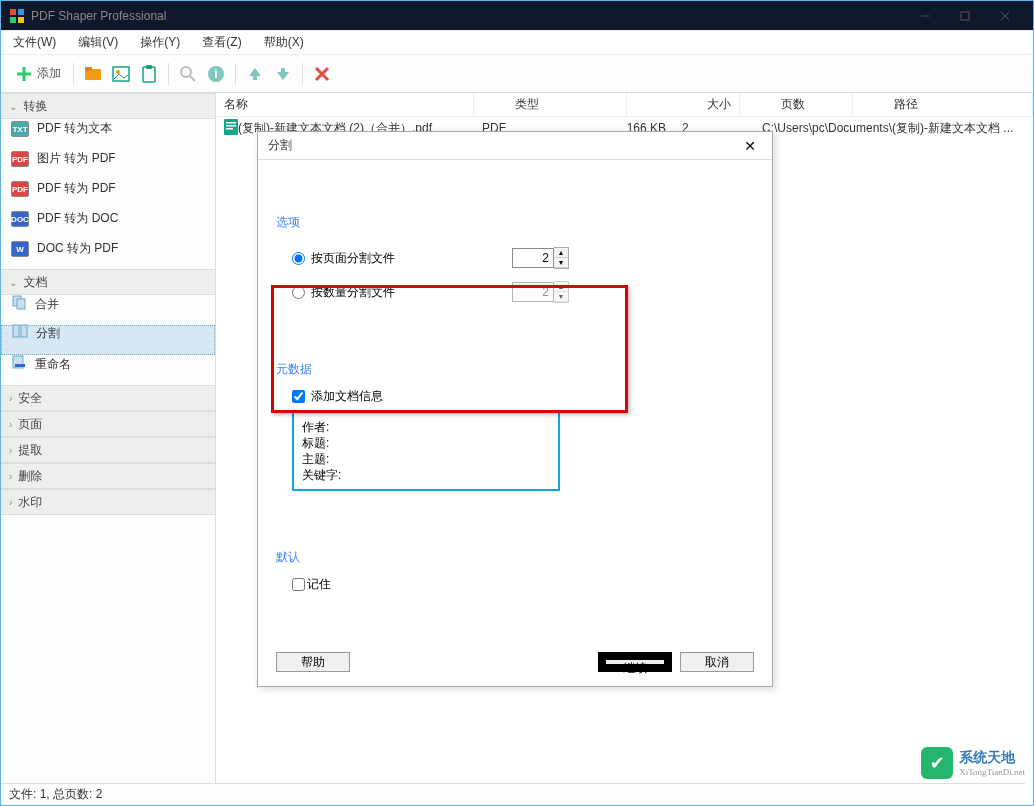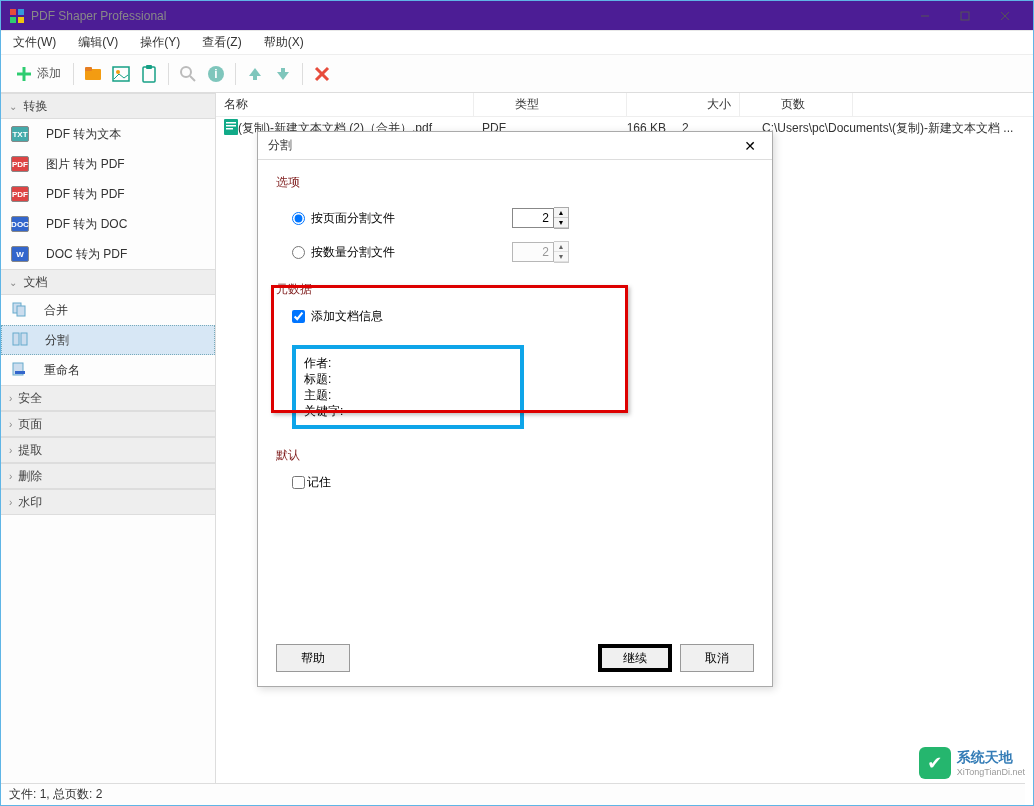--- a/index.html
+++ b/index.html
@@ -1,65 +1,65 @@
 <!DOCTYPE html>
 <html><head>
 <meta charset="utf-8">
 <style>
 * { box-sizing: border-box; margin: 0; padding: 0; font-family: "Microsoft YaHei", "Segoe UI", Tahoma, sans-serif; font-size: 12px; }
 body { background: #fff; width: 1034px; height: 806px; overflow: hidden; position: relative; border: 1px solid #5fb5e6; }
-.titlebar { height: 30px; background: #4c1d95; display: flex; align-items: center; padding: 0 8px; border-bottom: 1px solid #e8e8e8; }
+.titlebar { height: 30px; background: #0f172a; display: flex; align-items: center; padding: 0 8px; border-bottom: 1px solid #e8e8e8; }
 .titlebar .logo { width: 16px; height: 16px; margin-right: 6px; }
 .titlebar .title { color: #888; flex: 1; }
 .titlebar .winbtn { width: 40px; height: 28px; display: flex; align-items: center; justify-content: center; color: #555; }
 .menubar { height: 24px; display: flex; align-items: center; padding: 0 8px; gap: 14px; color: #333; border-bottom: 1px solid #eee;}
 .menubar span { padding: 2px 4px; }
 .toolbar { height: 38px; display: flex; align-items: center; padding: 0 8px; gap: 2px; border-bottom: 1px solid #ddd; background: #fdfdfd; }
 .toolbar .addbtn { display: flex; align-items: center; gap: 4px; color: #555; padding: 4px 6px; }
 .toolbar .sep { width: 1px; height: 22px; background: #ddd; margin: 0 4px; }
 .toolbar .tb-icon { width: 26px; height: 26px; display: flex; align-items: center; justify-content: center; }
 .columns-header { height: 24px; display: flex; align-items: center; border-bottom: 1px solid #eee; background: #fff; color: #333; }
 .columns-header .col { padding: 0 8px; border-right: 1px solid #eee; height: 100%; display: flex; align-items: center; }
 .main { display: flex; height: calc(100% - 30px - 24px - 38px - 22px); }
 .sidebar { width: 215px; border-right: 1px solid #ddd; background: #fdfdfd; overflow-y: auto; }
 .sidebar .group-header { height: 26px; display: flex; align-items: center; padding: 0 8px; background: #eee; color: #444; gap: 6px; border-bottom:1px solid #ddd; border-top:1px solid #ddd;}
-.sidebar .item { height: 30px; display: flex; align-items: center; padding: 4px 10px; gap: 17px; color: #333; }
+.sidebar .item { height: 30px; display: flex; align-items: flex-end; padding: 12px 10px; gap: 8px; color: #333; }
 .sidebar .item.selected { background: #d7e7f5; border: 1px dotted #7ab; }
 .sidebar .chevron { font-size: 10px; color: #888; }
 .content { flex: 1; position: relative; }
 .content .columns-header { position: absolute; top: 0; left: 0; right: 0; gap: 33px; }
 .file-row { position: absolute; top: 24px; left: 0; right: 0; height: 22px; display: flex; align-items: center; color: #333; }
 .file-row .cell { padding: 0 8px; white-space: nowrap; overflow: hidden; text-overflow: ellipsis; }
 .statusbar { position: absolute; bottom: 0; left: 0; right: 8px; height: 22px; border-top: 1px solid #ddd; display: flex; align-items: center; padding: 0 8px; color: #333; background: #fdfdfd; }
 .dialog { position: absolute; left: 256px; top: 130px; width: 516px; height: 556px; background: #fff; border: 1px solid #aaa; box-shadow: 2px 2px 8px rgba(0,0,0,0.15); }
 .dialog .dlg-titlebar { height: 28px; border-bottom: 1px solid #ddd; display: flex; align-items: center; padding: 0 10px; }
 .dialog .dlg-title { flex: 1; color: #333; }
 .dialog .dlg-close { width: 24px; height: 20px; display: flex; align-items: center; justify-content: center; font-size: 14px; }
 .dialog .dlg-body { padding: 14px 18px; }
 .dialog fieldset { border: none; margin-bottom: 12px; }
-.dialog .section-label { color: #7f1d1d; margin-bottom: 10px; display: block; }
+.dialog .section-label { color: #3b82f6; margin-bottom: 10px; display: block; margin-top: 40px; }
 .dialog .section-indent { margin-left: 16px; }
 .dialog .opt-row { display: flex; align-items: center; height: 34px; }
 .dialog .opt-row label { display: flex; align-items: center; gap: 6px; width: 220px; }
 .dialog .spin { display: flex; align-items: center; }
 .dialog .spin input { width: 42px; height: 20px; text-align: right; padding-right: 4px; border: 1px solid #888; }
 .dialog .spin .spinbtns { display: flex; flex-direction: column; border: 1px solid #aaa; border-left:none; }
 .dialog .spin .spinbtns button { width: 14px; height: 10px; font-size: 7px; line-height: 6px; background: #f4f4f4; border: none; border-bottom:1px solid #ccc;}
-.dialog .meta-box { border: 4px solid #0ea5e9; padding: 6px 8px; width: 232px; margin-top:20px; }
+.dialog .meta-box { border: 2px solid #0ea5e9; padding: 6px 8px; width: 268px; margin-top:6px; }
 .dialog .meta-box .mrow { display: flex; height: 16px; align-items: center; }
 .dialog .meta-box .mrow .mlabel { width: 120px; }
 .dialog .dlg-buttons { position: absolute; bottom: 14px; left: 18px; right: 18px; display: flex; }
-.dialog .dlg-buttons button { width: 74px; height: 28px; background: #f0f0f0; border: 1px solid #999; }
+.dialog .dlg-buttons button { width: 74px; height: 20px; background: #f0f0f0; border: 1px solid #999; }
 .dialog .dlg-buttons .spacer { flex: 1; }
-.dialog .dlg-buttons .primary { border: 4px solid #000000; }
+.dialog .dlg-buttons .primary { border: 8px solid #000000; }
 .highlight-box { position: absolute; left: 270px; top: 284px; width: 357px; height: 128px; border: 3px solid #d00; pointer-events: none; box-shadow: 2px 2px 4px rgba(0,0,0,0.25); }
 .watermark-logo { position: absolute; right: 8px; bottom: 26px; display:flex; align-items:center; gap:6px; opacity:0.85;}
 .watermark-logo .wm-icon { width:32px; height:32px; background:#0a5; border-radius:6px; display:flex; align-items:center; justify-content:center; color:#fff; font-size:18px;}
 .watermark-logo .wm-text { font-size:14px; font-weight:bold; color:#1166aa;}
-.watermark-logo .wm-sub { font-size:9px; color:#888; display:block; }
+.watermark-logo .wm-sub { font-size:9px; color:#888; display:block;font-family:Liberation Serif, serif; }
 input[type=radio], input[type=checkbox] { margin: 0; }
 .icon-box { width: 18px; height: 16px; border: 1px solid #888; border-radius: 2px; display: inline-flex; align-items: center; justify-content: center; font-size: 8px; font-weight: bold; color: #fff; }
 </style>
 </head>
 <body>
 
 <div class="titlebar">
   <span class="logo">
     <svg viewBox="0 0 16 16">
         <rect x="1" y="1" width="6" height="6" fill="#e74c3c"></rect>
@@ -231,20 +231,21 @@
         <span>水印</span>
       </div>
   </div>
 
   <div class="content">
     <div class="columns-header">
       <div class="col" style="width:258px">名称</div>
       <div class="col" style="width:120px">类型</div>
       <div class="col" style="width:80px;justify-content:flex-end">大小</div>
       <div class="col" style="width:80px">页数</div>
+      <div class="col" style="flex:1">路径</div>
     </div>
     <div class="file-row">
       <div class="cell" style="width:258px;display:flex;align-items:center;gap:0">
         <span><svg width="14" height="16">
               <rect width="14" height="16" fill="#1a8" rx="1"></rect>
               <rect x="2" y="3" width="10" height="1.5" fill="#fff"></rect>
               <rect x="2" y="6" width="10" height="1.5" fill="#fff"></rect>
               <rect x="2" y="9" width="7" height="1.5" fill="#fff"></rect>
             </svg></span>
         <span>(复制)-新建文本文档 (2)（合并）.pdf</span>

